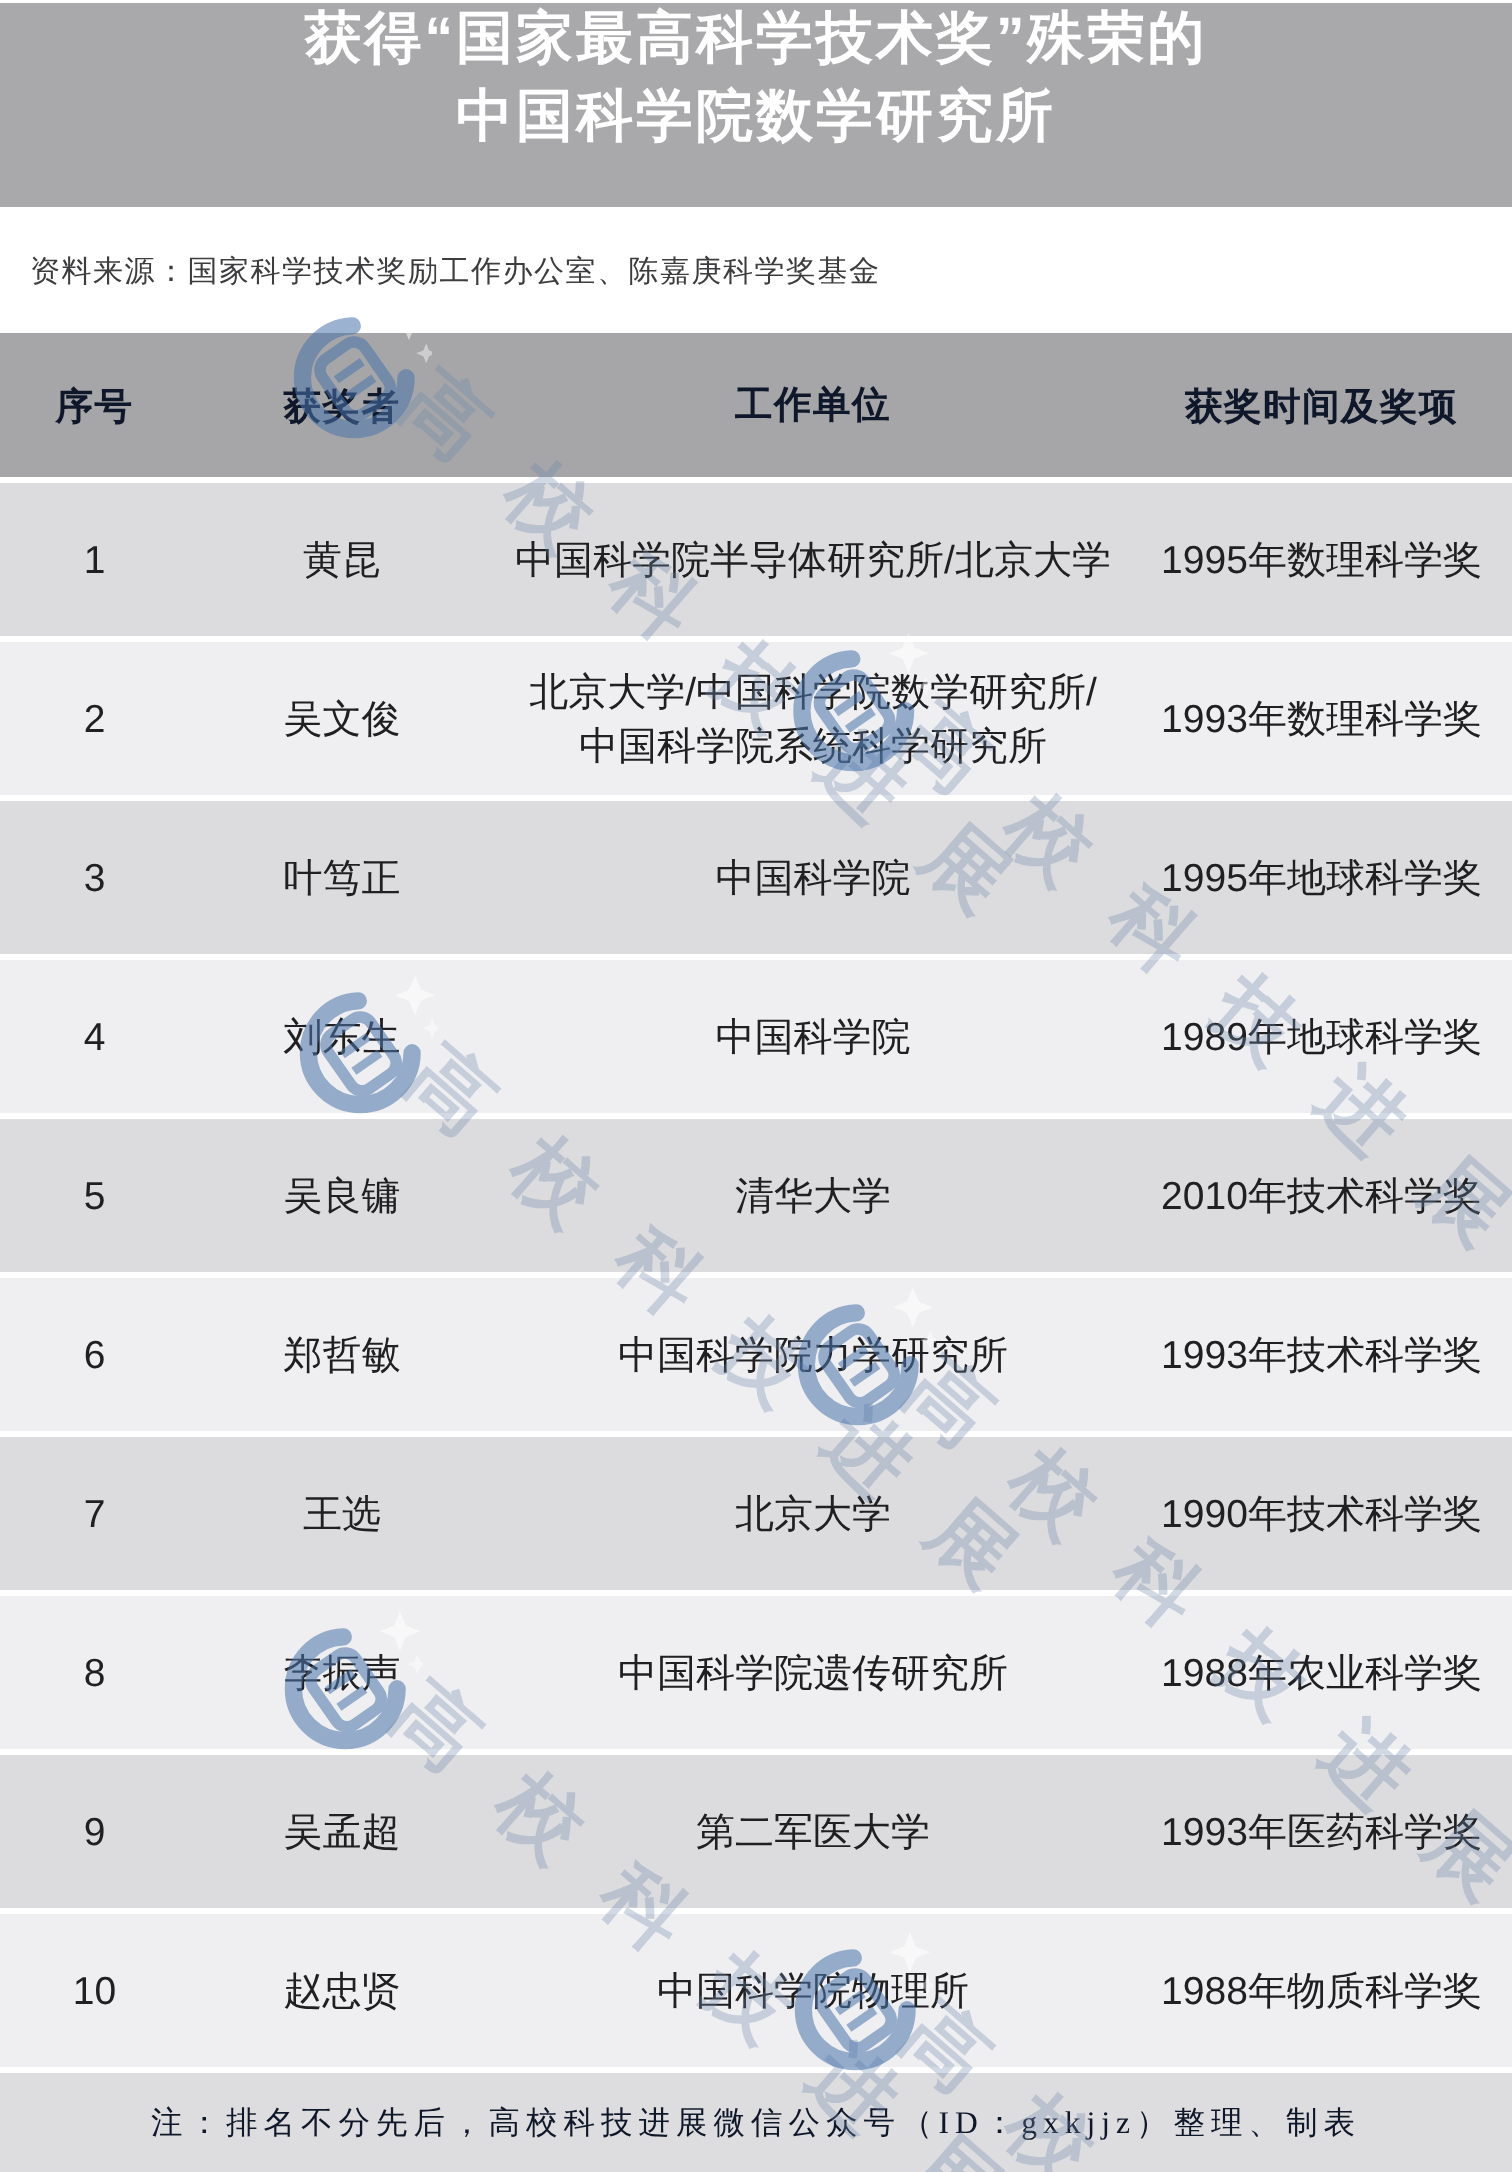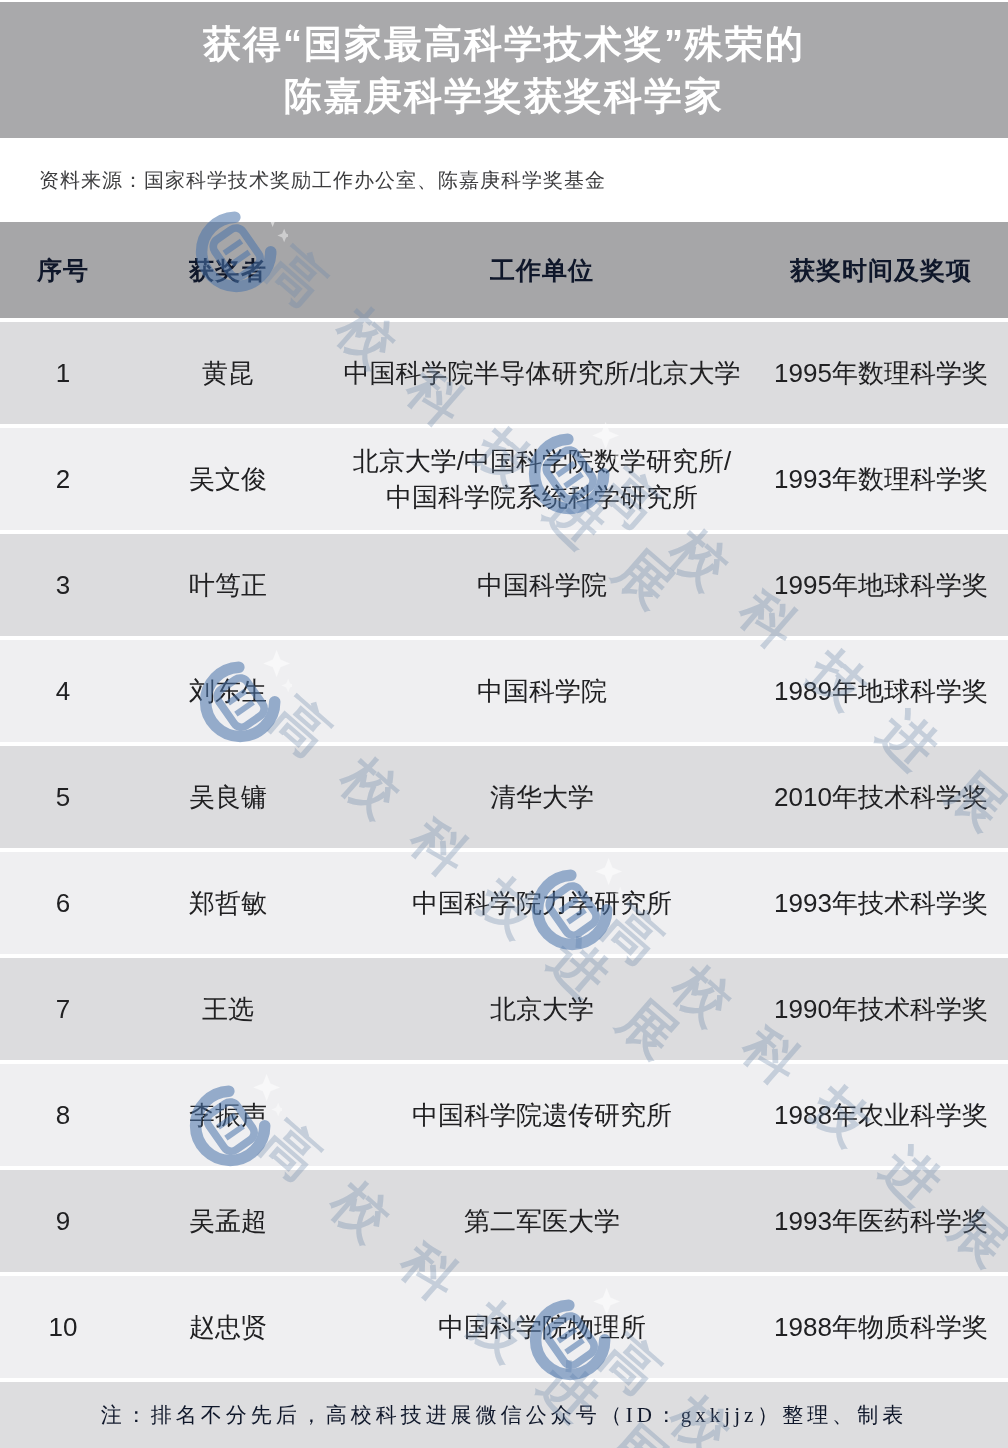--- a/index.html
+++ b/index.html
@@ -3,30 +3,30 @@
 <meta charset="utf-8">
 <style>
   html,body{margin:0;padding:0;background:#fff;}
   .page{
     position:relative;width:1008px;height:1448px;background:#fff;
     overflow:hidden;font-family:"Liberation Sans","DejaVu Sans",sans-serif;
   }
   
   .banner{
     margin-top:2px;height:136px;background:#a9a9ab;color:#ffffff;
-    display:flex;flex-direction:column;align-items:center;justify-content:center;
+    display:flex;flex-direction:column;align-items:center;
     gap:4px;
   }
   .title-line{
     font-size:38px;font-weight:700;letter-spacing:2px;line-height:48px;
     text-align:center;white-space:nowrap;
   }
   
   .source-row{
-    height:84px;display:flex;align-items:center;padding-left:39px;
+    height:84px;display:flex;align-items:center;padding-left:20px;
     font-size:20px;letter-spacing:1px;color:#3d3d3f;background:#fff;
   }
   
   .thead{
     height:96px;background:#a6a6a8;display:flex;color:#0f172a;
     font-weight:700;font-size:25px;letter-spacing:1px;
   }
   .cell{display:flex;align-items:center;justify-content:center;text-align:center;}
   .col-no{width:126px;}
   .col-name{width:204px;}
@@ -52,21 +52,21 @@
     color:rgba(110,136,172,0.32);
   }
 </style>
 </head>
 <body>
 
 <div class="page">
 
   <header class="banner">
     <div class="title-line">获得“国家最高科学技术奖”殊荣的</div>
-    <div class="title-line">陈嘉庚科学奖获奖科学家</div>
+    <div class="title-line">中国科学院数学研究所</div>
   </header>
 
   <div class="source-row">
     <span>资料来源：国家科学技术奖励工作办公室、陈嘉庚科学奖基金</span>
   </div>
 
   <div>
     <div class="thead">
       <div class="cell col-no">序号</div>
       <div class="cell col-name">获奖者</div>

